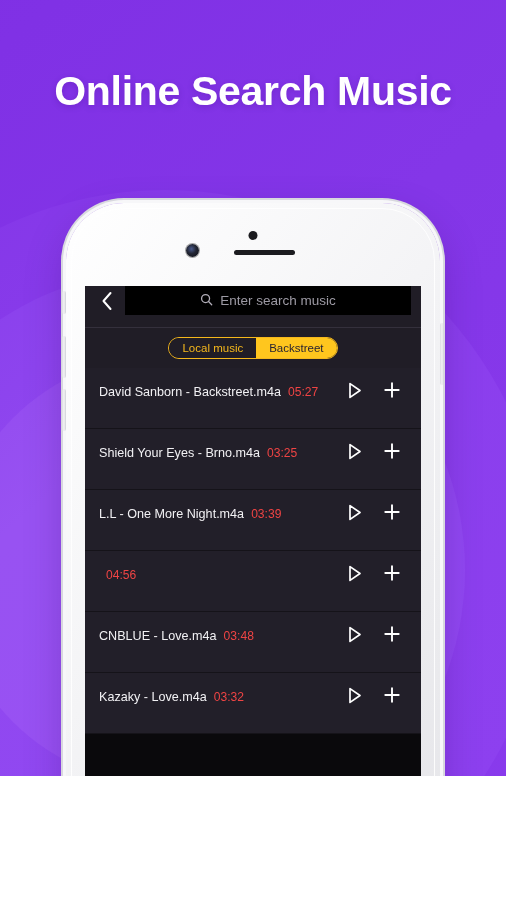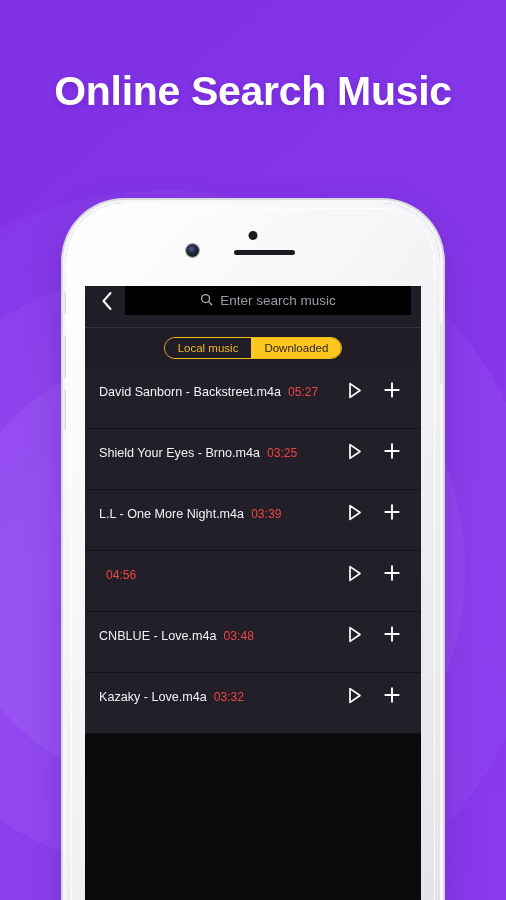--- a/index.html
+++ b/index.html
@@ -3,21 +3,21 @@
 <meta charset="utf-8">
 <style>
   * { margin:0; padding:0; box-sizing:border-box; }
   html, body {
     width:506px; height:900px;
     overflow:hidden;
     font-family:"Liberation Sans", sans-serif;
   }
   #stage {
     position:relative;
-    width:506px; height:900px;
+    width:506px; height:776px;
     background:#8436e8;
     overflow:hidden;
   }
   
   .ring {
     position:absolute;
     border-radius:50%;
     pointer-events:none;
   }
   .ring-1 { width:760px; height:760px; left:-215px; top:190px; background:#8a3eec; }
@@ -220,21 +220,21 @@
           <span class="sph">Enter search music</span>
         </div>
       </div>
 
       <div class="tabs-wrap">
         <div class="tabs">
           <div class="tab inactive">
             <span>Local music</span>
           </div>
           <div class="tab active">
-            <span>Downloaded</span>
+            <span>Backstreet</span>
           </div>
         </div>
       </div>
 
       <div class="track-list" id="track-list">
   <div class="track-row">
     <span class="track-title">David Sanborn - Backstreet.m4a</span>
     <span class="track-dur">05:27</span>
     <span class="row-spacer"></span>
     <span class="icon-btn play">

